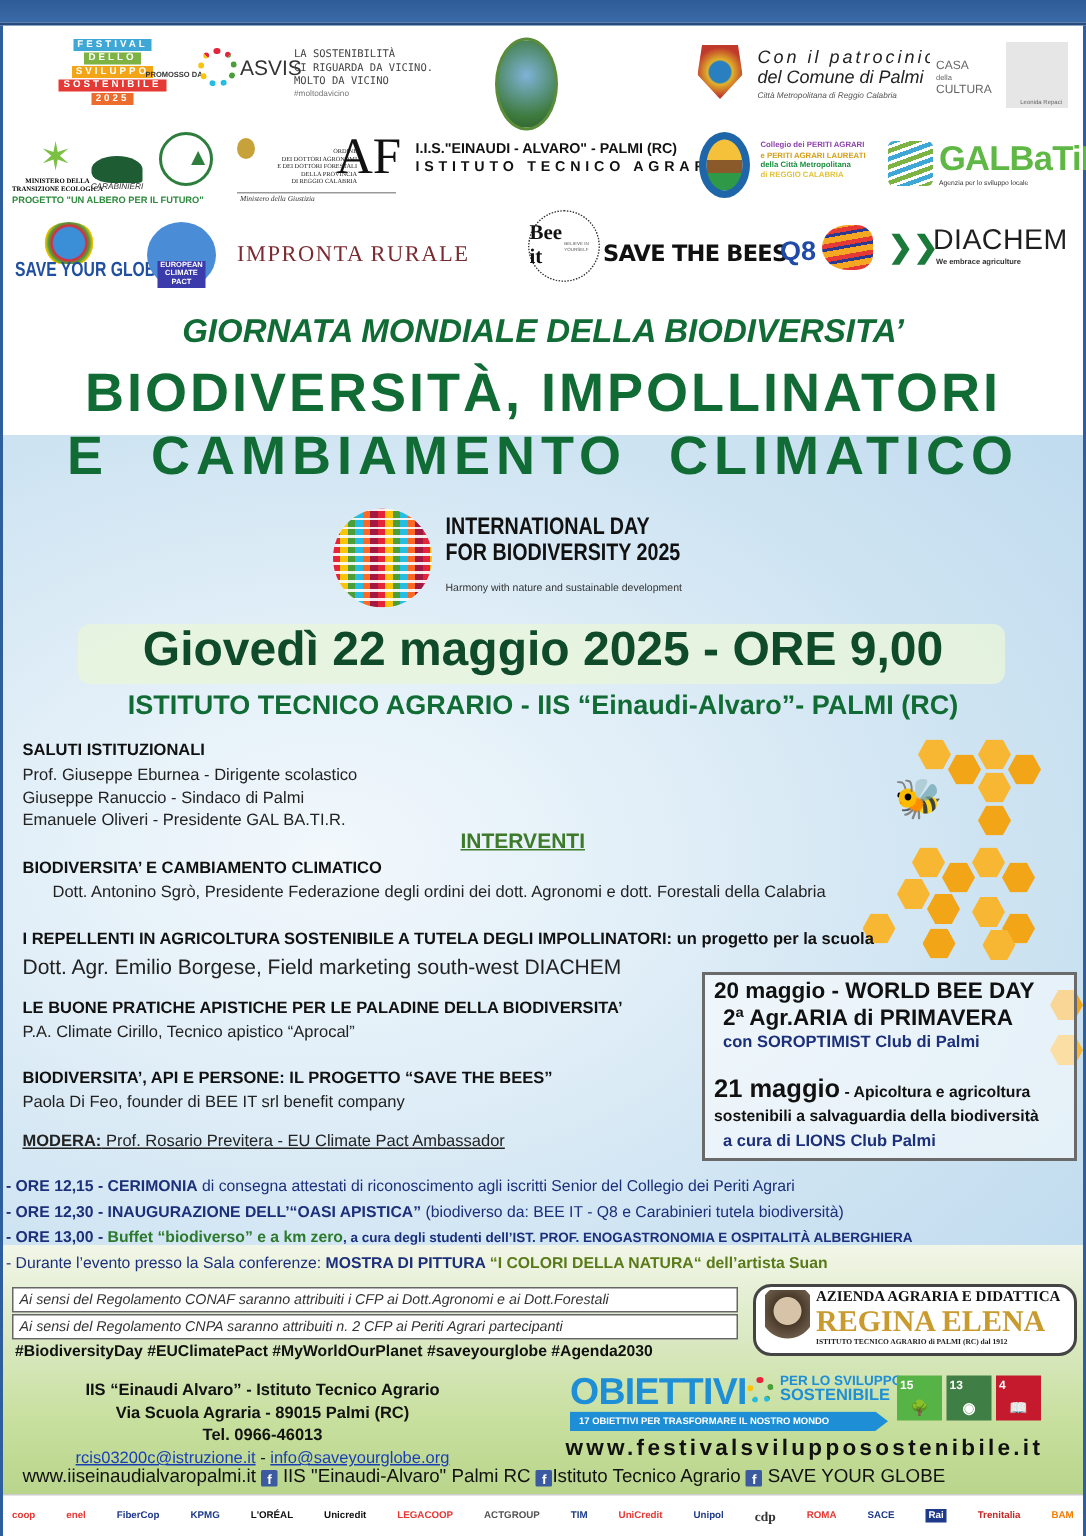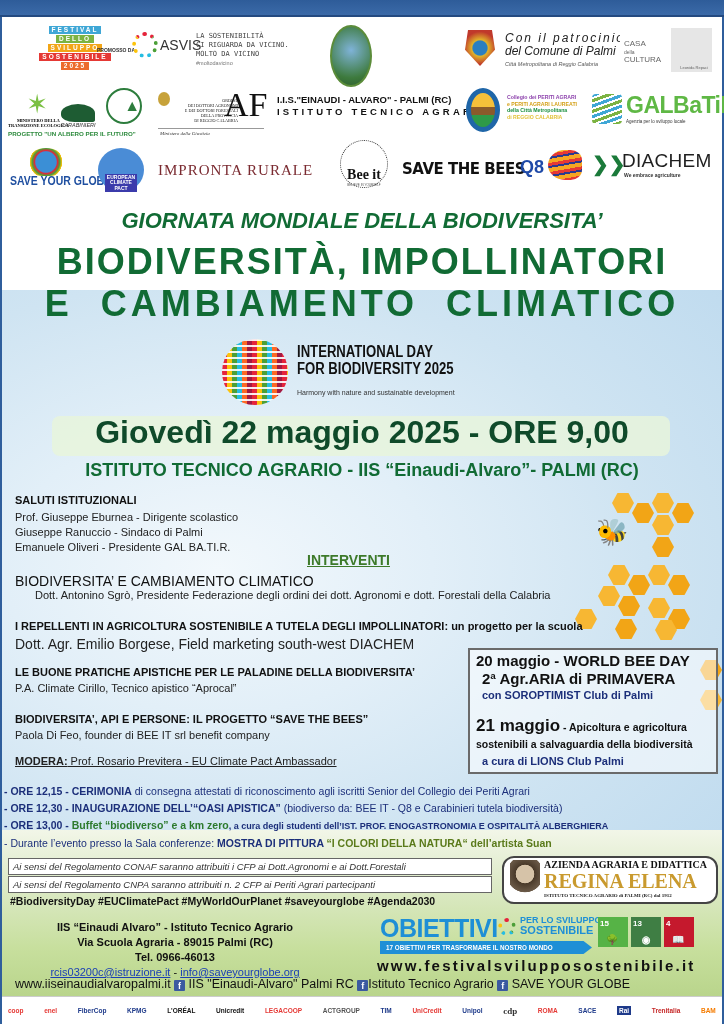--- a/index.html
+++ b/index.html
@@ -101,21 +101,21 @@
 <div class="logo" style="left:28px;top:148px;width:36px;height:28px;border-radius:50% 50% 40% 40%;background:radial-gradient(circle,#3b8fd6 45%,#e5243b 50%,#4c9f38 60%,#fcc30b 70%,transparent 72%);"></div>
 <div class="txt" style="left:10px;top:172px;font-size:10.5px;font-weight:bold;color:#1f4fa0;transform:scaleY(1.3);transform-origin:left top;">SAVE YOUR GLOBE</div>
 <div class="logo" style="left:98px;top:148px;width:46px;height:44px;border-radius:50%;background:#4a8cd6;flex-direction:column;">
   <div style="background:#3b3bab;color:#fff;font-size:5px;font-weight:bold;padding:1px 2px;text-align:center;line-height:5.5px;">
     <div>EUROPEAN</div>
     <div>CLIMATE</div>
     <div>PACT</div>
   </div>
 </div>
 <div class="txt" style="left:158px;top:162px;font-family:'Liberation Serif',serif;font-size:15px;color:#7a2a30;letter-spacing:1px;">IMPRONTA RURALE</div>
-<div class="logo" style="left:340px;top:140px;width:48px;height:48px;border-radius:50%;border:1px dotted #333;flex-direction:column;">
+<div class="logo" style="left:352px;top:140px;width:48px;height:48px;border-radius:50%;border:1px dotted #333;">
   <span style="font-family:'Liberation Serif',serif;font-weight:bold;font-size:14px;color:#111">Bee it</span>
   <span style="font-size:3px;color:#555">BELIEVE IN YOURSELF</span>
 </div>
 <div class="txt" style="left:402px;top:160px;font-size:15px;font-weight:900;color:#111;font-family:'DejaVu Sans',sans-serif;letter-spacing:-0.5px;">SAVE THE BEES</div>
 <div class="txt" style="left:520px;top:157px;font-size:18px;font-weight:bold;color:#1f4aa8;">Q8</div>
 <div class="logo" style="left:548px;top:150px;width:34px;height:30px;border-radius:60% 40% 40% 60%;background:repeating-linear-gradient(170deg,#f5a623 0 4px,#e53935 4px 7px,#2b3990 7px 9px);"></div>
 <div class="txt" style="left:592px;top:152px;font-size:20px;font-weight:bold;color:#1b7a3a;">❯❯</div>
 <div class="txt" style="left:622px;top:150px;font-size:19px;color:#1f1f1f;letter-spacing:0.3px;">DIACHEM</div>
 <div class="txt" style="left:624px;top:172px;font-size:5px;font-weight:bold;color:#333">We embrace agriculture</div>
 
@@ -161,21 +161,21 @@
 
 <div class="txt" style="left:15px;top:494px;font-size:11px;font-weight:bold;color:#111;">SALUTI ISTITUZIONALI</div>
 <div class="txt" style="left:15px;top:510px;font-size:11px;color:#222;line-height:15px;">
   <div>Prof. Giuseppe Eburnea - Dirigente scolastico</div>
   <div>Giuseppe Ranuccio - Sindaco di Palmi</div>
   <div>Emanuele Oliveri - Presidente GAL BA.TI.R.</div>
 </div>
 
 <div class="txt" style="left:307px;top:552px;font-size:14px;font-weight:bold;color:#3d7a2a;text-decoration:underline;">INTERVENTI</div>
 
-<div class="txt" style="left:15px;top:573px;font-size:14px;font-weight:normal;color:#111;">BIODIVERSITA’ E CAMBIAMENTO CLIMATICO</div>
+<div class="txt" style="left:15px;top:573px;font-size:11px;font-weight:bold;color:#111;">BIODIVERSITA’ E CAMBIAMENTO CLIMATICO</div>
 <div class="txt" style="left:15px;top:589px;font-size:11px;color:#222;padding-left:20px;">Dott. Antonino Sgrò, Presidente Federazione degli ordini dei dott. Agronomi e dott. Forestali della Calabria</div>
 
 <div class="txt" style="left:15px;top:620px;font-size:11px;color:#111;"><b>I REPELLENTI IN AGRICOLTURA SOSTENIBILE A TUTELA DEGLI IMPOLLINATORI:</b><b style="font-weight:bold"> un progetto per la scuola</b></div>
 <div class="txt" style="left:15px;top:636px;font-size:14px;color:#222;">Dott. Agr. Emilio Borgese, Field marketing south-west DIACHEM</div>
 
 <div class="txt" style="left:15px;top:666px;font-size:11px;font-weight:bold;color:#111;">LE BUONE PRATICHE APISTICHE PER LE PALADINE DELLA BIODIVERSITA’</div>
 <div class="txt" style="left:15px;top:682px;font-size:11px;color:#222;">P.A. Climate Cirillo, Tecnico apistico “Aprocal”</div>
 
 <div class="txt" style="left:15px;top:713px;font-size:11px;font-weight:bold;color:#111;">BIODIVERSITA’, API E PERSONE: IL PROGETTO “SAVE THE BEES”</div>
 <div class="txt" style="left:15px;top:729px;font-size:11px;color:#222;">Paola Di Feo, founder di BEE IT srl benefit company</div>

